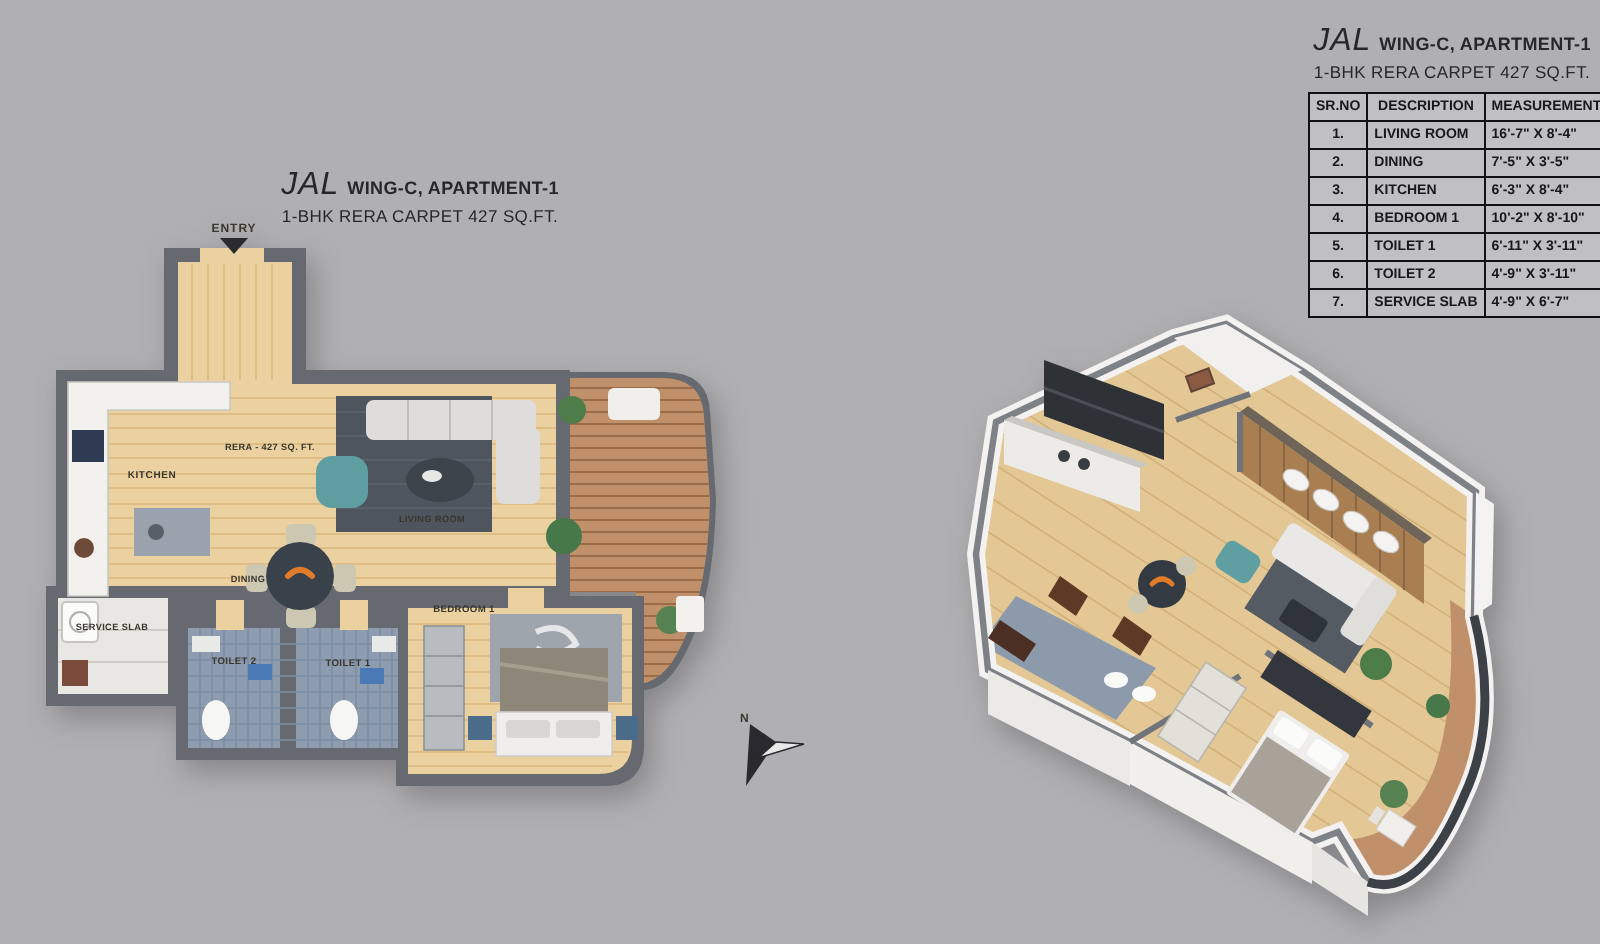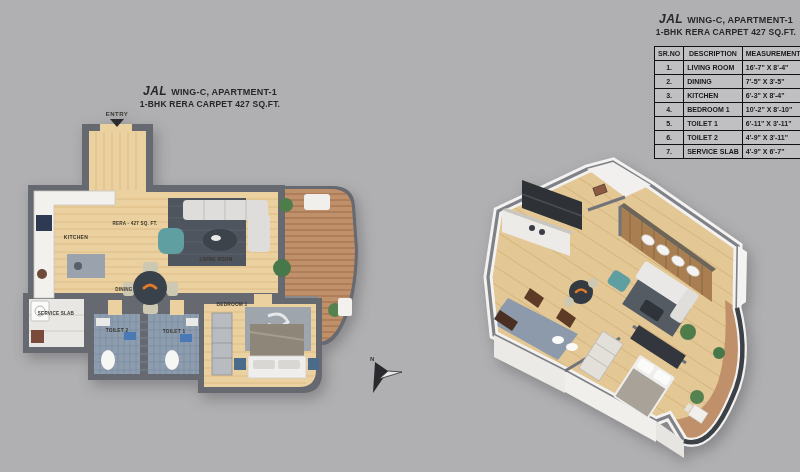--- a/index.html
+++ b/index.html
@@ -1,22 +1,22 @@
 <!DOCTYPE html>
 <html><head>
 <meta charset="utf-8">
 <style>
   html,body{margin:0;padding:0;}
   body{font-family:"Liberation Sans", sans-serif; background:#b0b0b2;}
   #stage{position:relative;width:800px;height:472px;background:#b0b0b2;overflow:hidden;}
 
   .title-block{position:absolute;text-align:center;color:#27262b;}
   .t-line1{font-weight:bold;font-size:9px;letter-spacing:.2px;white-space:nowrap;}
-  .t-line2{font-weight:bold;font-size:8.5px;letter-spacing:.2px;margin-top:1px;white-space:nowrap;}
-  .brand{font-style:italic;font-weight:bold;font-size:12px;margin-right:4px;letter-spacing:.5px;}
+  .t-line2{font-weight:normal;font-size:8.5px;letter-spacing:.2px;margin-top:1px;white-space:nowrap;}
+  .brand{font-style:italic;font-weight:normal;font-size:16px;margin-right:4px;letter-spacing:.5px;}
 
   #left-title{left:105px;top:84px;width:210px;}
   #right-title{left:652px;top:12px;width:148px;}
 
   table.meas{position:absolute;left:654px;top:46px;border-collapse:collapse;
     font-size:7px;font-weight:bold;color:#18181c;}
   table.meas th,table.meas td{border:1.6px solid #111114;background:#c0c0c2;
     padding:2px 3px;height:9px;white-space:nowrap;}
   table.meas th{font-size:7px;text-align:center;}
   td.c-no{width:26px;text-align:center;}

